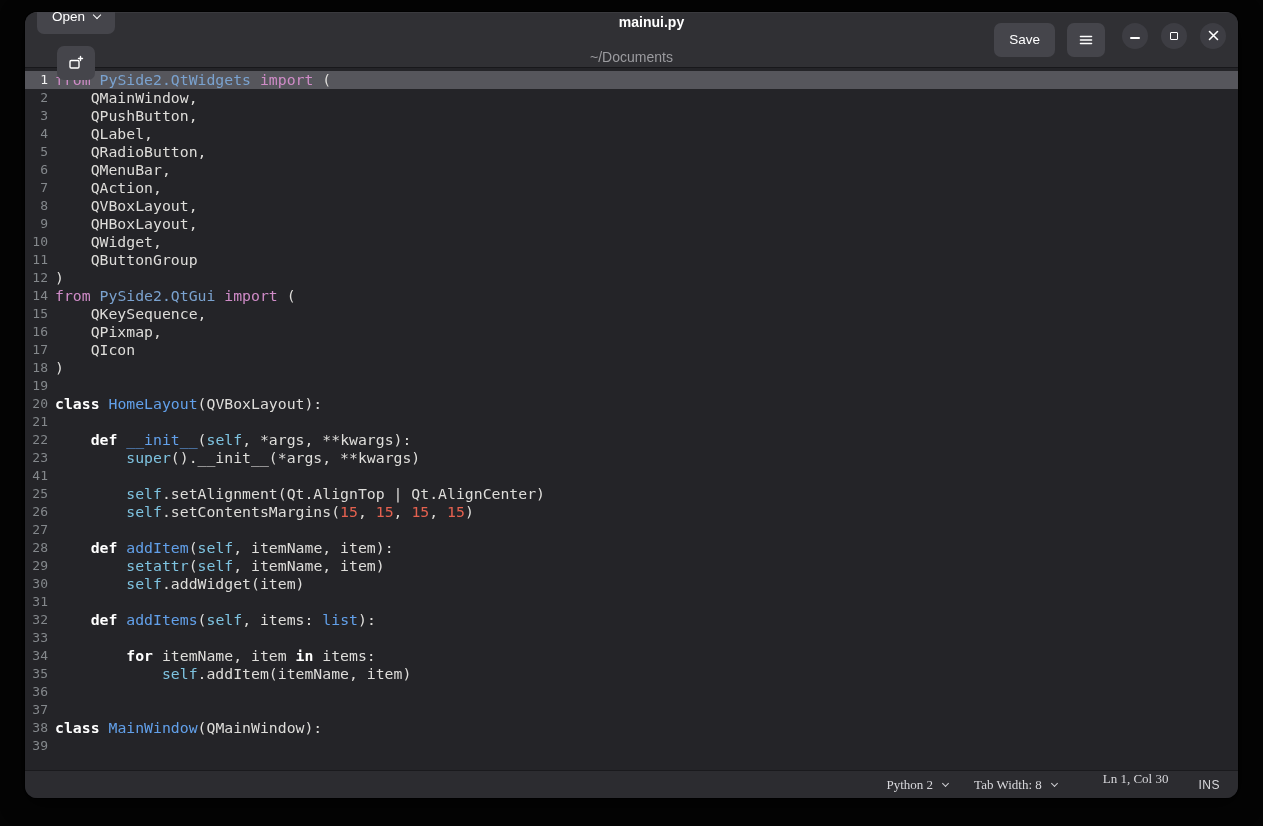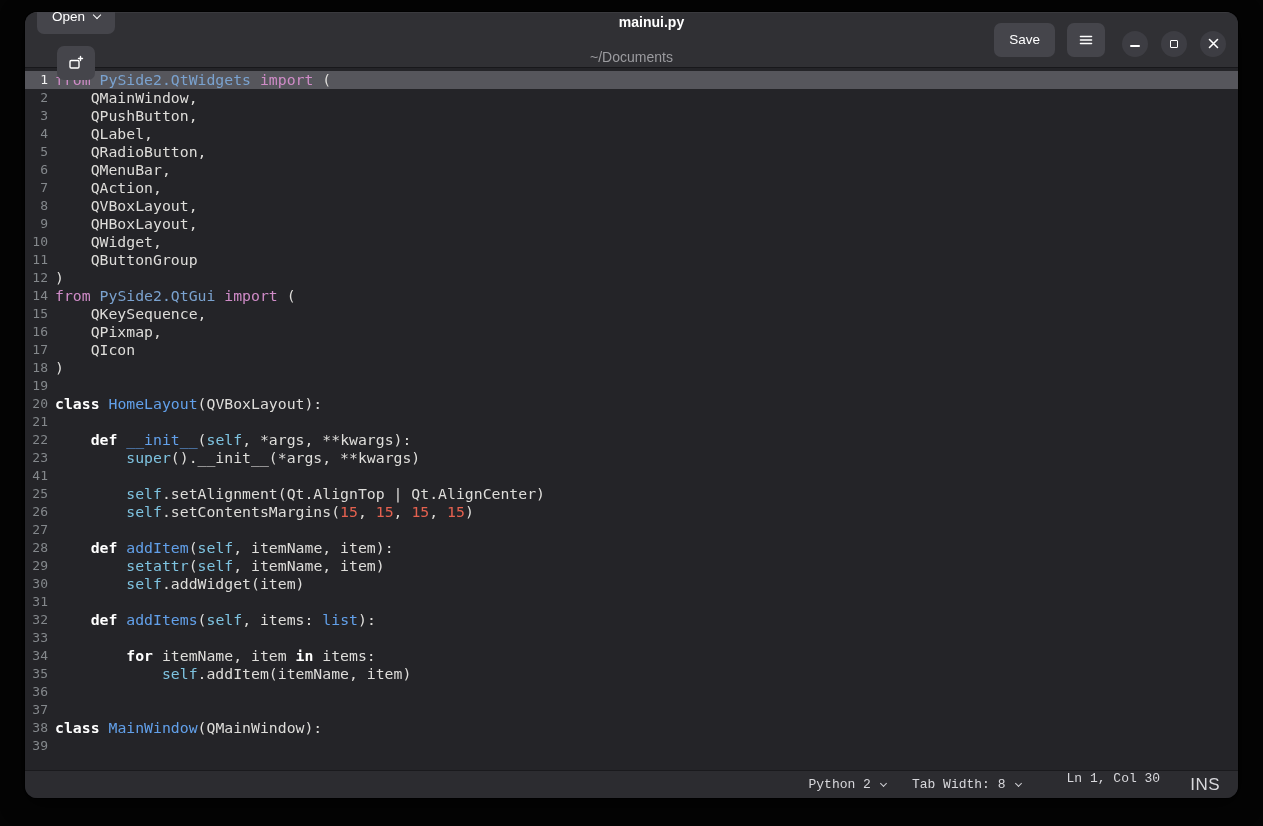--- a/index.html
+++ b/index.html
@@ -17,21 +17,21 @@
     box-shadow:0 6px 24px rgba(0,0,0,.7), 0 0 0 1px rgba(0,0,0,.9);
   }
   
   .headerbar {
     height:56px; flex:none; background:#303034;
     border-bottom:1px solid #18181b;
     box-shadow: inset 0 1px 0 rgba(255,255,255,.05);
     display:flex; align-items:center; padding:0 12px; position:relative;
   }
   .hb-left { display:flex; align-items:center; gap:12px;flex-direction:column; }
-  .hb-right { margin-left:auto; display:flex; align-items:flex-end; gap:12px; }
+  .hb-right { margin-left:auto; display:flex; align-items:flex-start; gap:12px; }
   .btn {
     display:inline-flex; align-items:center; justify-content:center; gap:9px;
     height:34px; padding:0 15px; border:none; border-radius:7px;
     background:#45454b; color:#ffffff; font-size:13.5px;
     font-family:inherit; cursor:pointer;
   }
   .icon-btn { width:38px; padding:0; }
   .chev {
     width:6px; height:6px; flex:none;
     border-right:1.7px solid currentColor; border-bottom:1.7px solid currentColor;
@@ -75,27 +75,27 @@
   .t-d { color:#e5614f; }
   
   .statusbar {
     height:28px; flex:none; background:#2c2c30; border-top:1px solid #1a1a1d;
     display:flex; align-items:center; justify-content:flex-end;
     padding:0 18px; color:#d8d8dc; font-size:13px;
   }
   .status-item {
     display:inline-flex; align-items:center; gap:10px; height:100%;
     background:none; border:none; padding:0 8px; cursor:pointer;
-    color:#d8d8dc; font-size:13px; font-family:Liberation Mono, monospace;
+    color:#d8d8dc; font-size:13px; font-family:Liberation Serif, serif;
   }
   .status-item .chev { width:5px; height:5px; border-width:1.4px; margin-top:-2px; opacity:.95; }
   .si-lang { margin-right:10px; }
   .si-tab  { margin-right:30px; }
   .si-pos  { gap:36px; margin-right:16px;flex-direction:column; }
-  .status-mode { font-size:17px; letter-spacing:.5px; padding-left:6px; }
+  .status-mode { font-size:12px; letter-spacing:.5px; padding-left:6px; }
 </style>
 </head>
 <body>
 
 <div class="window">
 
   <header class="headerbar">
     <div class="hb-left">
       <button class="btn">
         <span>Open</span>

